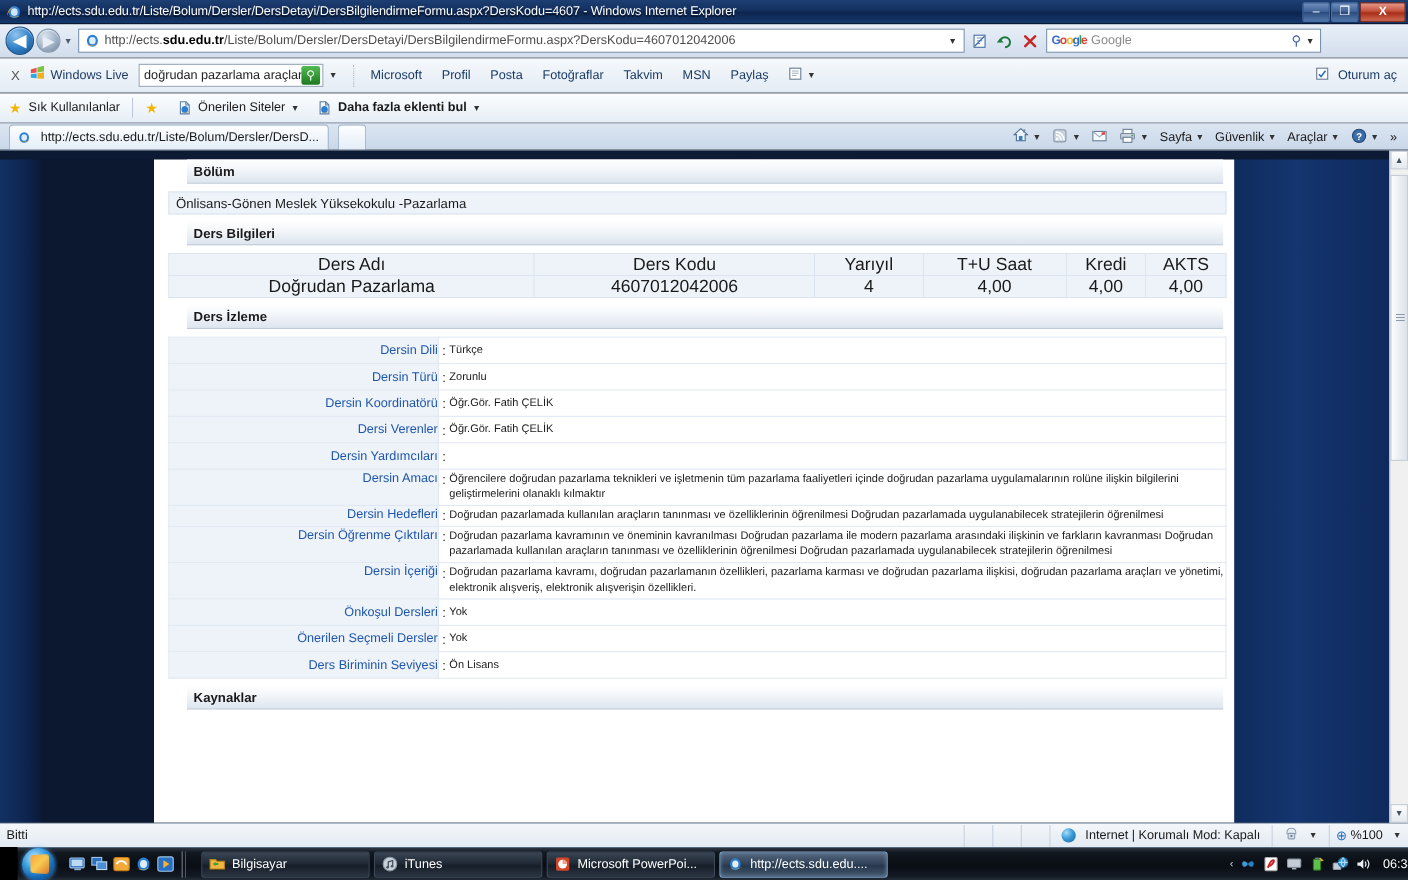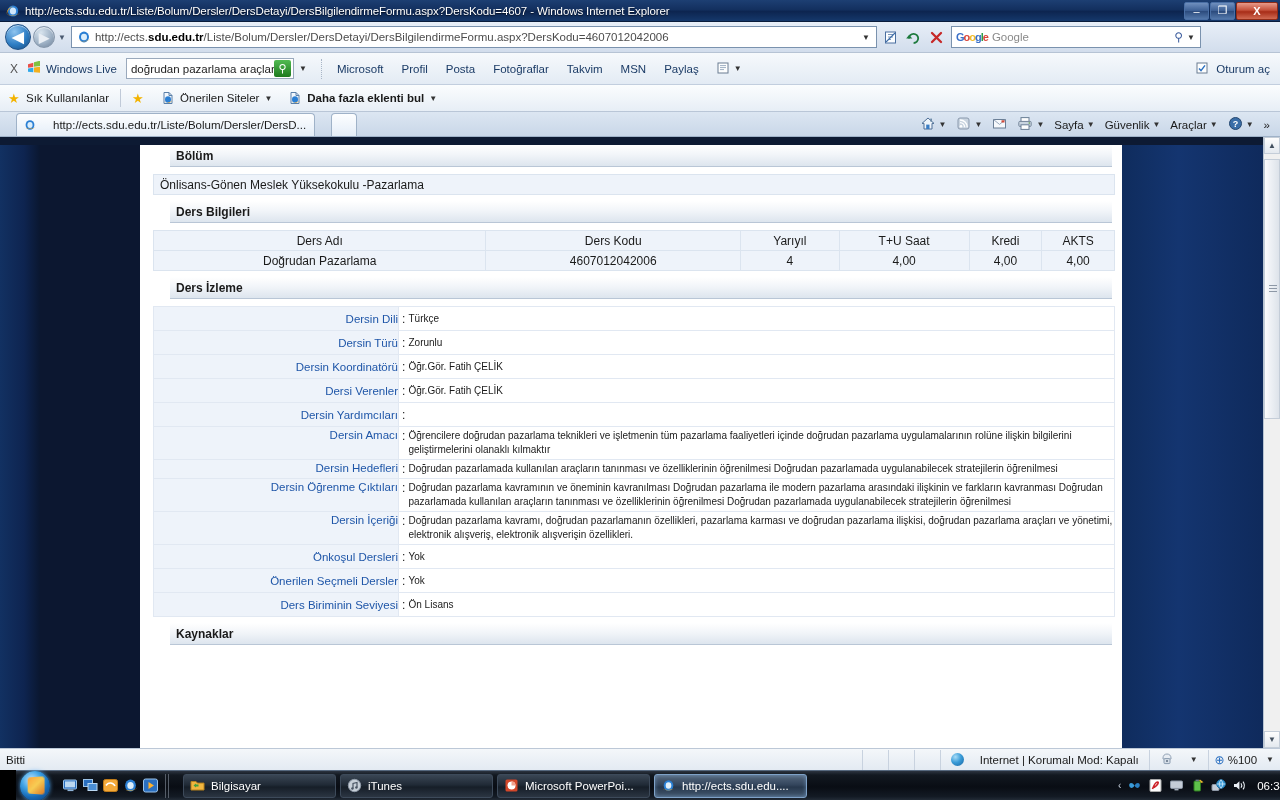--- a/index.html
+++ b/index.html
@@ -147,25 +147,25 @@
   .caret8 { font-size: 8px; color: #333; }
 
   
   .tab-row {
     position: absolute; top: 112px; left: 0; width: 1280px; height: 25px;
     background: linear-gradient(to bottom, #dce6f2 0%, #c9d7e8 100%);
     border-bottom: 1px solid #9fb2c8;
     display: flex; align-items: flex-end;
   }
   .tab {
-    height: 23px; margin-left: 16px; padding: 0 8px 0 6px;
+    height: 23px; margin-left: 8px; padding: 0 8px 0 6px;
     background: linear-gradient(to bottom, #fdfeff 0%, #eef4fb 60%, #e4edf7 100%);
     border: 1px solid #9fb2c8; border-bottom: none;
     border-radius: 4px 4px 0 0;
-    display: flex; align-items: center; gap: 16px;
+    display: flex; align-items: center; gap: 8px;
     font-size: 11.5px; color: #1a1a1a; white-space: nowrap;
     max-width: 300px; overflow: hidden;
   }
   .tab.newtab { width: 26px; padding: 0; }
   .cmd-right { margin-left: auto; display: flex; align-items: center; height: 23px; padding-right: 6px; font-size: 11.5px; color: #1a1a1a; gap: 2px; }
   .cmd-item { display: flex; align-items: center; gap: 3px; padding: 0 4px; white-space: nowrap; }
 
   
   .viewport {
     position: absolute; top: 137px; left: 0; width: 1280px; height: 611px;
@@ -207,21 +207,21 @@
   .bolum-value {
     margin: 7px 0 0 3px; width: 962px; height: 21px;
     background: #eef3fa; border: 1px solid #dbe4ef;
     display: flex; align-items: center; padding-left: 6px;
     font-size: 12px; color: #1a1a1a;
   }
 
   
   table.ders-table {
     margin: 7px 0 0 3px; width: 962px;
-    border-collapse: collapse; font-size: 12px; color: #1a1a1a;
+    border-collapse: collapse; font-size: 16px; color: #1a1a1a;
   }
   table.ders-table th, table.ders-table td {
     border: 1px solid #dbe4ef;
     background: #eef3fa;
     text-align: center;
     height: 20px; font-weight: normal;
     padding: 0 4px;
   }
   table.ders-table th { font-weight: normal; }
 
@@ -286,21 +286,21 @@
   .statusbar {
     position: absolute; top: 748px; left: 0; width: 1280px; height: 22px;
     background: linear-gradient(to bottom, #f4f7fa 0%, #e3eaf2 100%);
     border-top: 1px solid #bcc8d7;
     display: flex; align-items: center;
     font-size: 11.5px; color: #1a1a1a;
   }
   .status-left { padding-left: 6px; }
   .status-boxes { margin-left: auto; display: flex; align-items: center; }
   .sb-cell { height: 20px; border-left: 1px solid #c8d2df; width: 26px; }
-  .zone { display: flex; align-items: center; gap: 16px; padding: 0 10px 0 10px; border-left: 1px solid #c8d2df; height: 20px;}
+  .zone { display: flex; align-items: center; gap: 9px; padding: 0 10px 0 10px; border-left: 1px solid #c8d2df; height: 20px;}
   .zoomcell { display: flex; align-items: center; gap: 3px; padding: 0 6px; border-left: 1px solid #c8d2df; height: 20px;}
   .globe {
     width: 13px; height: 13px; border-radius: 50%;
     background: radial-gradient(circle at 34% 30%, #a8dcf7 0%, #3a9cd8 45%, #1763a0 100%);
     flex: 0 0 auto;
   }
 
   
   .taskbar {
     position: absolute; top: 770px; left: 16px; width: 1280px; height: 30px;

